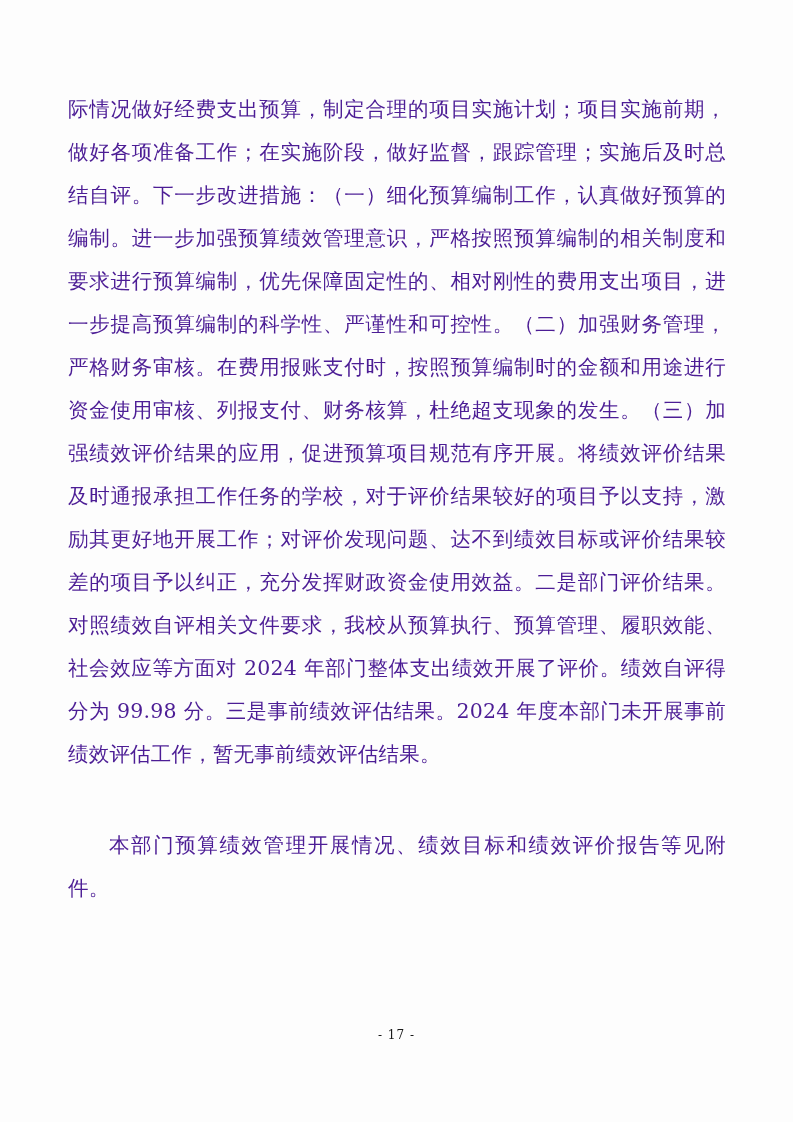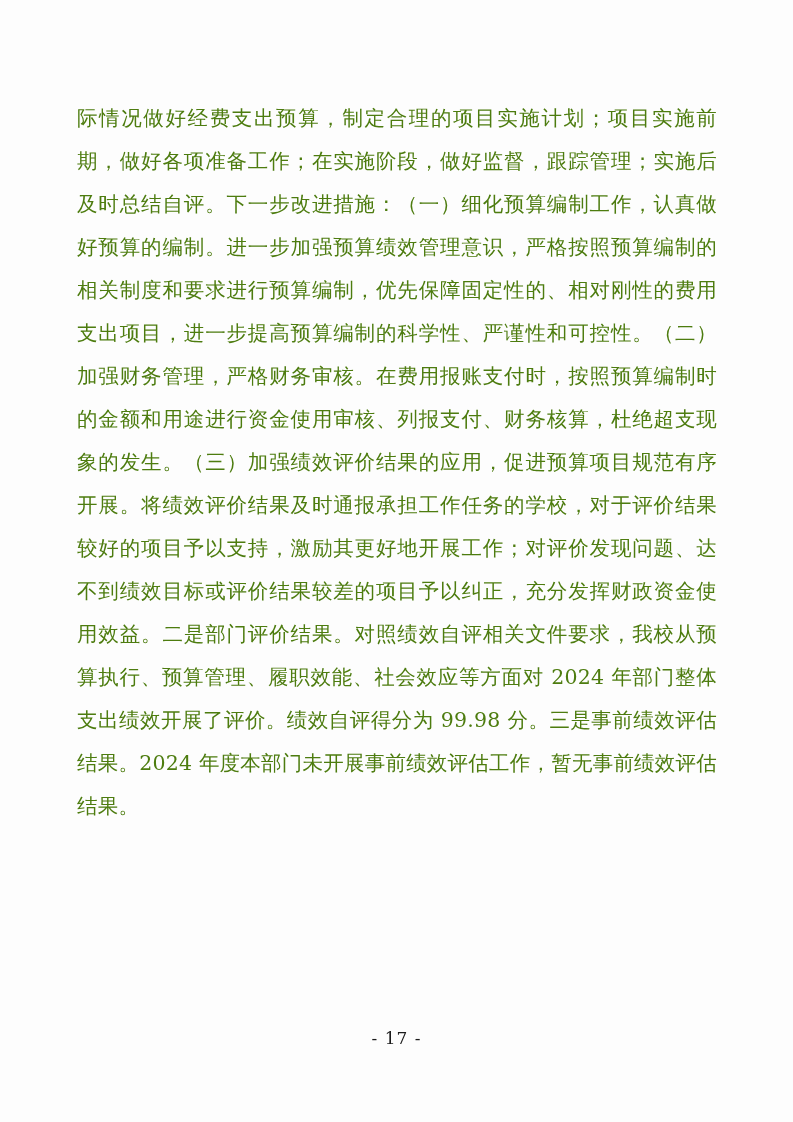--- a/index.html
+++ b/index.html
@@ -28,54 +28,55 @@
     left: 68px;
     top: 88px;
     width: 658px;
   }
   .para {
     font-size: 20.5px;
     line-height: 43px;
     text-align: justify;
     text-justify: inter-ideograph;
     letter-spacing: 0.2px;
-    margin: 9px;
-    color: #4d7c0f;
+    margin: 0;
+    color: #4c1d95;
     font-family: "DejaVu Serif", "Liberation Serif", serif;
   }
   .para.indent {
     text-indent: 41px;
   }
   .gap-1 { height: 24px; }
   .gap-2 { height: 24px; }
   .bold-run {
     font-weight: bold;
   }
   .footer {
     position: absolute;
     left: 0;
     top: 1028px;
     width: 793px;
     text-align: center;
-    font-size: 17px;
+    font-size: 12px;
     letter-spacing: 1px;
     color: #1a1a1a;
     font-family: "DejaVu Serif", "Liberation Serif", serif;
   }
 </style>
 </head>
 <body>
 
 <div class="page">
   <div class="content">
 
     <p class="para">际情况做好经费支出预算，制定合理的项目实施计划；项目实施前期，做好各项准备工作；在实施阶段，做好监督，跟踪管理；实施后及时总结自评。下一步改进措施：（一）细化预算编制工作，认真做好预算的编制。进一步加强预算绩效管理意识，严格按照预算编制的相关制度和要求进行预算编制，优先保障固定性的、相对刚性的费用支出项目，进一步提高预算编制的科学性、严谨性和可控性。（二）加强财务管理，严格财务审核。在费用报账支付时，按照预算编制时的金额和用途进行资金使用审核、列报支付、财务核算，杜绝超支现象的发生。（三）加强绩效评价结果的应用，促进预算项目规范有序开展。将绩效评价结果及时通报承担工作任务的学校，对于评价结果较好的项目予以支持，激励其更好地开展工作；对评价发现问题、达不到绩效目标或评价结果较差的项目予以纠正，充分发挥财政资金使用效益。二是部门评价结果。对照绩效自评相关文件要求，我校从预算执行、预算管理、履职效能、社会效应等方面对 2024 年部门整体支出绩效开展了评价。绩效自评得分为 99.98 分。三是事前绩效评估结果。2024 年度本部门未开展事前绩效评估工作，暂无事前绩效评估结果。</p>
 
     <div class="gap-1"></div>
 
 
     <div class="gap-2"></div>
 
+    <p class="para indent">本部门预算绩效管理开展情况、绩效目标和绩效评价报告等见附件。</p>
 
   </div>
 
   <div class="footer">- 17 -</div>
 </div>
 
 </body></html>

